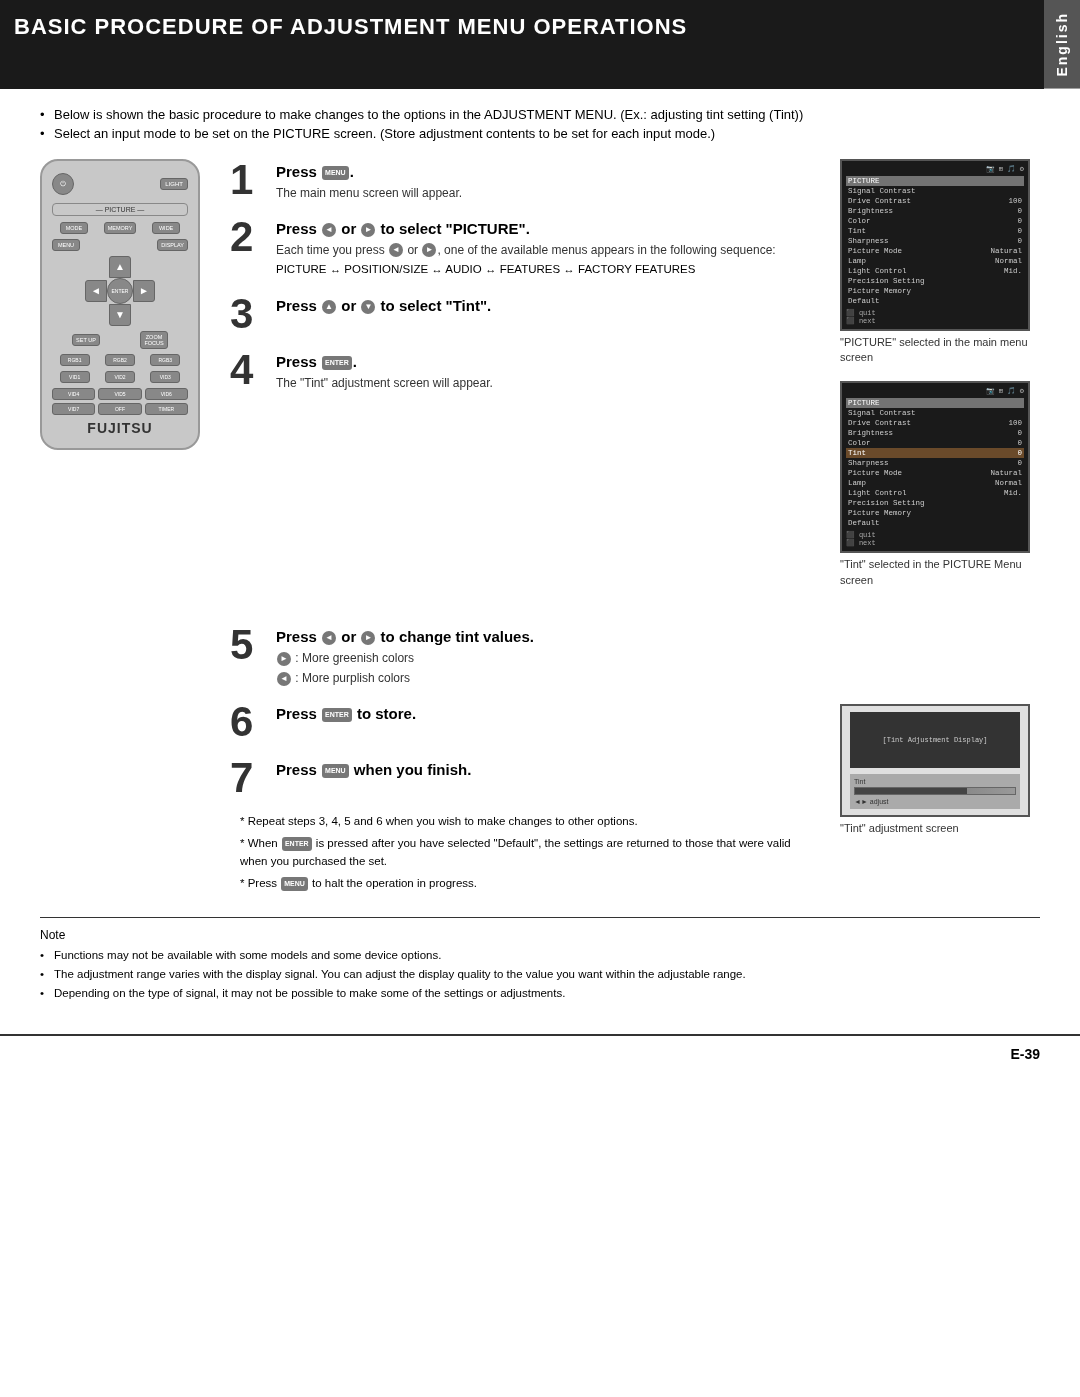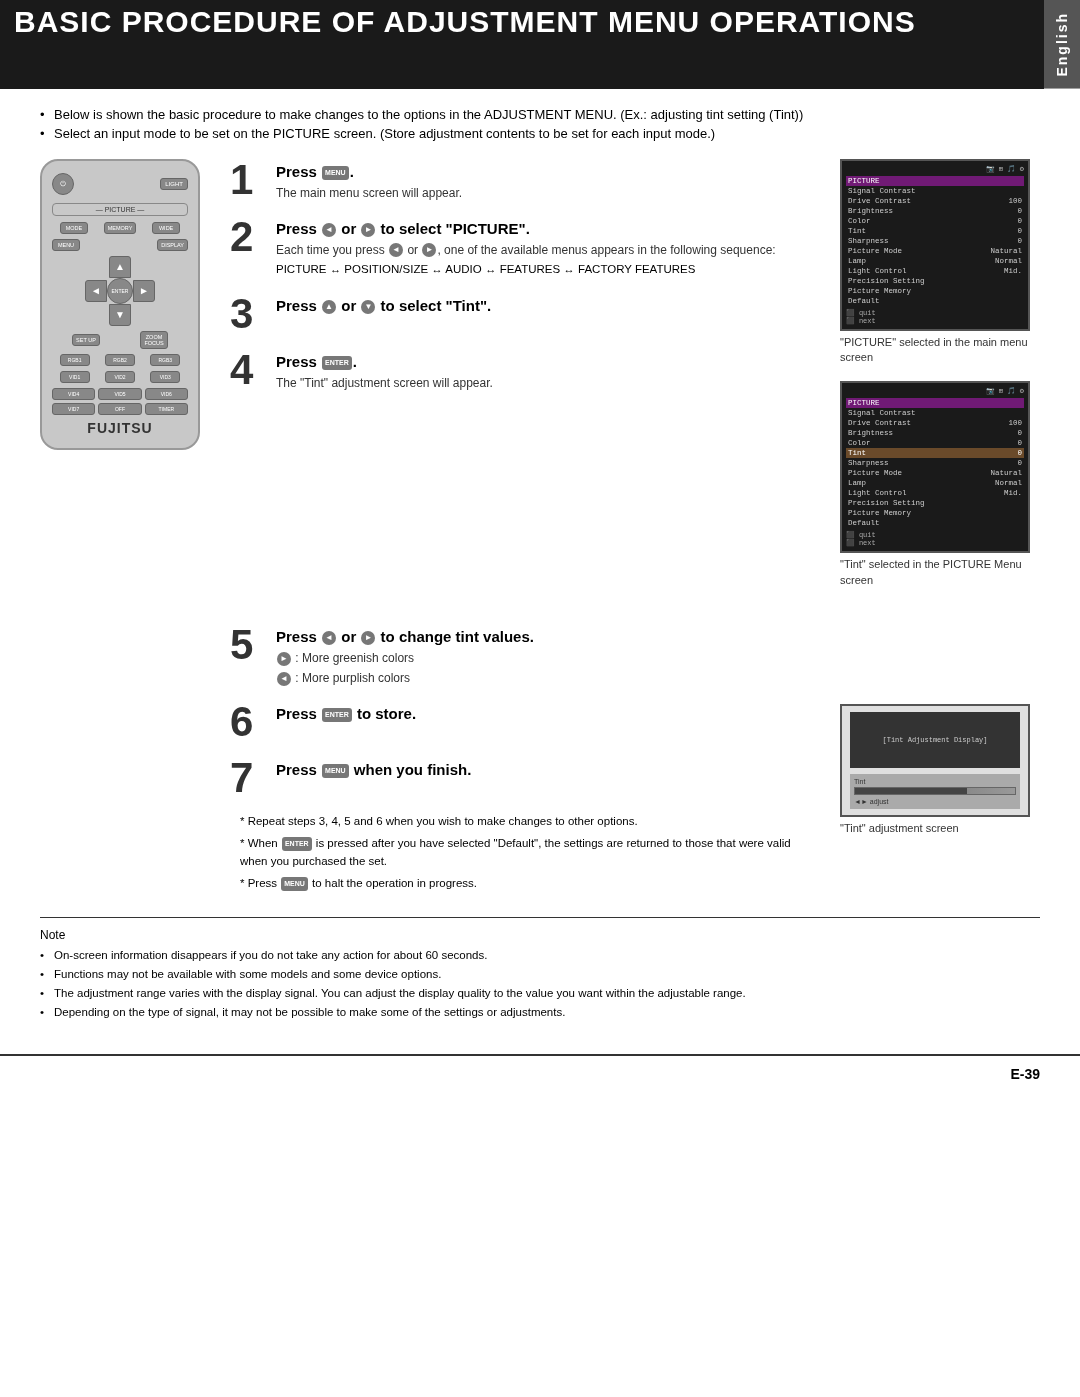--- a/index.html
+++ b/index.html
@@ -15,23 +15,23 @@
 
     
     .header {
       display: flex;
       align-items: stretch;
       margin-bottom: 18px;
     }
     .header-title-box {
       background: #1a1a1a;
       color: #fff;
-      font-size: 30px;
+      font-size: 22px;
       font-weight: 900;
-      padding: 5px 24px 14px 14px;
+      padding: 14px 24px 14px 14px;
       letter-spacing: 1px;
       flex: 1;
       text-transform: uppercase;
     }
     .english-tab {
       background: #555;
       color: #fff;
       font-weight: bold;
       font-size: 14px;
       writing-mode: vertical-rl;
@@ -295,21 +295,21 @@
       font-size: 7px;
     }
     .menu-item {
       display: flex;
       justify-content: space-between;
       padding: 1px 2px;
       color: #ccc;
       font-size: 7.5px;
     }
     .menu-item.selected {
-      background: #701a75;
+      background: #737373;
       color: #fff;
     }
     .menu-item.highlighted {
       background: #6a4a2a;
       color: #fff;
     }
     .menu-footer {
       margin-top: 3px;
       color: #aaa;
       font-size: 7px;
@@ -741,21 +741,20 @@
           </div>
           <div class="tint-adjust">◄► adjust</div>
         </div>
       </div>
       <div class="screen-caption">"Tint" adjustment screen</div>
     </div>
   </div>
 
   <div class="notes-section">
     <div class="notes-title">Note</div>
-    <div class="note-item">On-screen information disappears if you do not take any action for about 60 seconds.</div>
     <div class="note-item">Functions may not be available with some models and some device options.</div>
     <div class="note-item">The adjustment range varies with the display signal. You can adjust the display quality to the value you want within the adjustable range.</div>
     <div class="note-item">Depending on the type of signal, it may not be possible to make some of the settings or adjustments.</div>
   </div>
 
 </div>
 
 <div class="page-number">E-39</div>
 
 </body></html>

